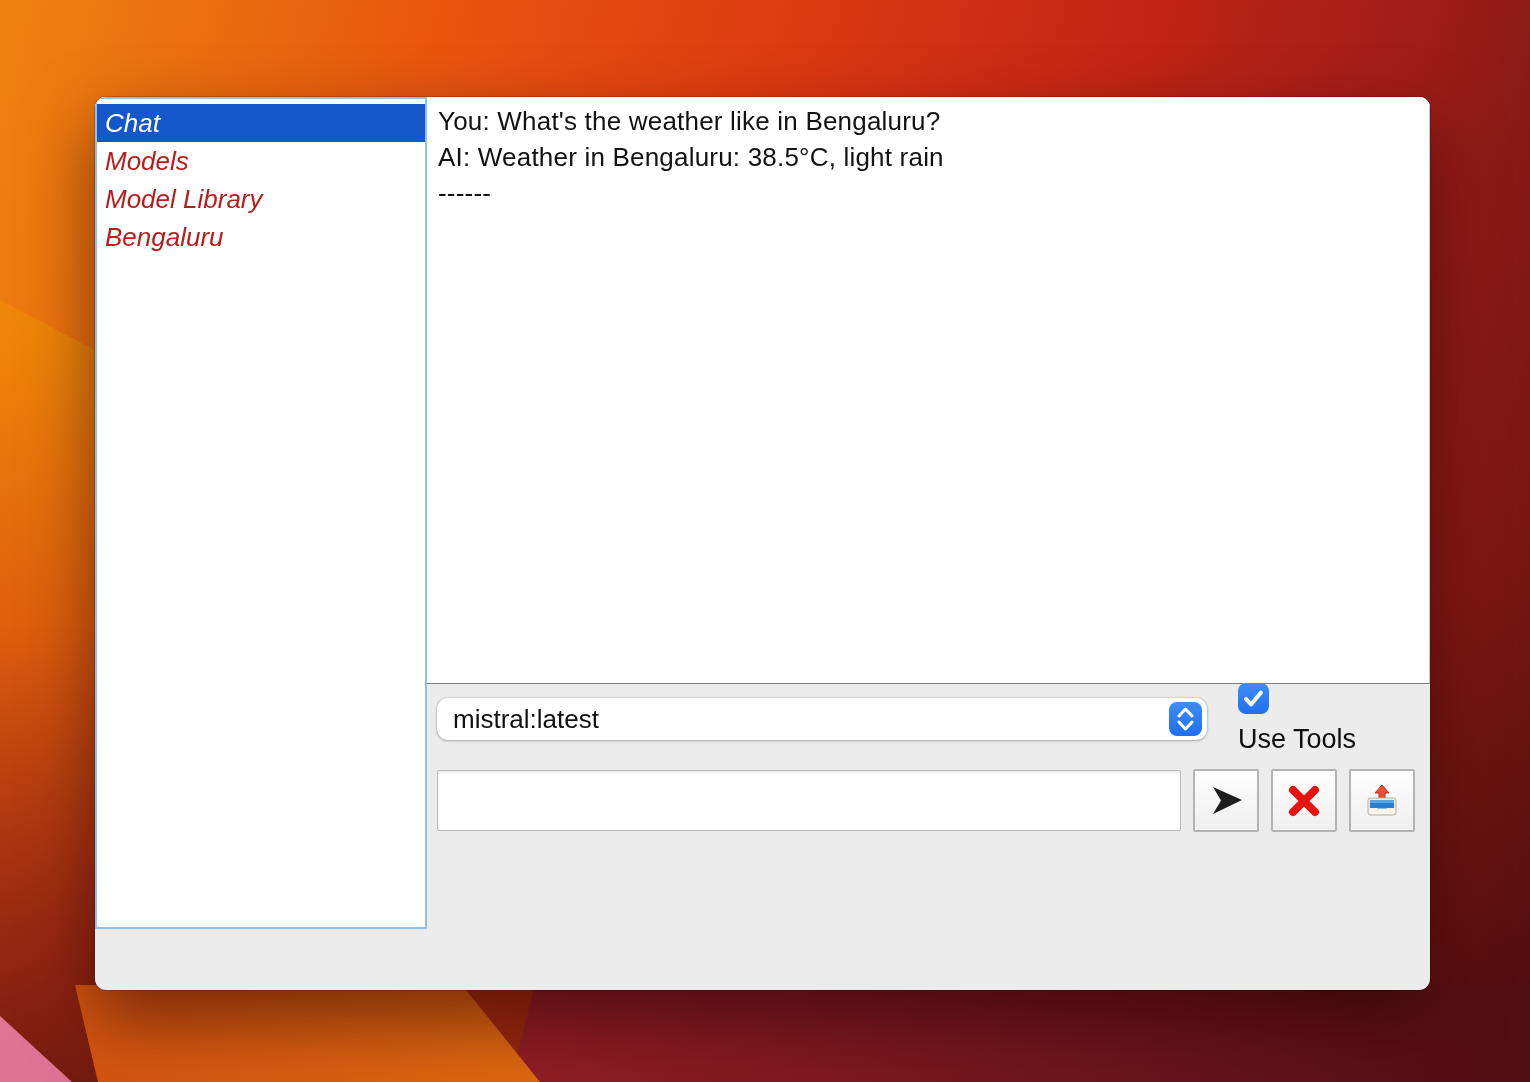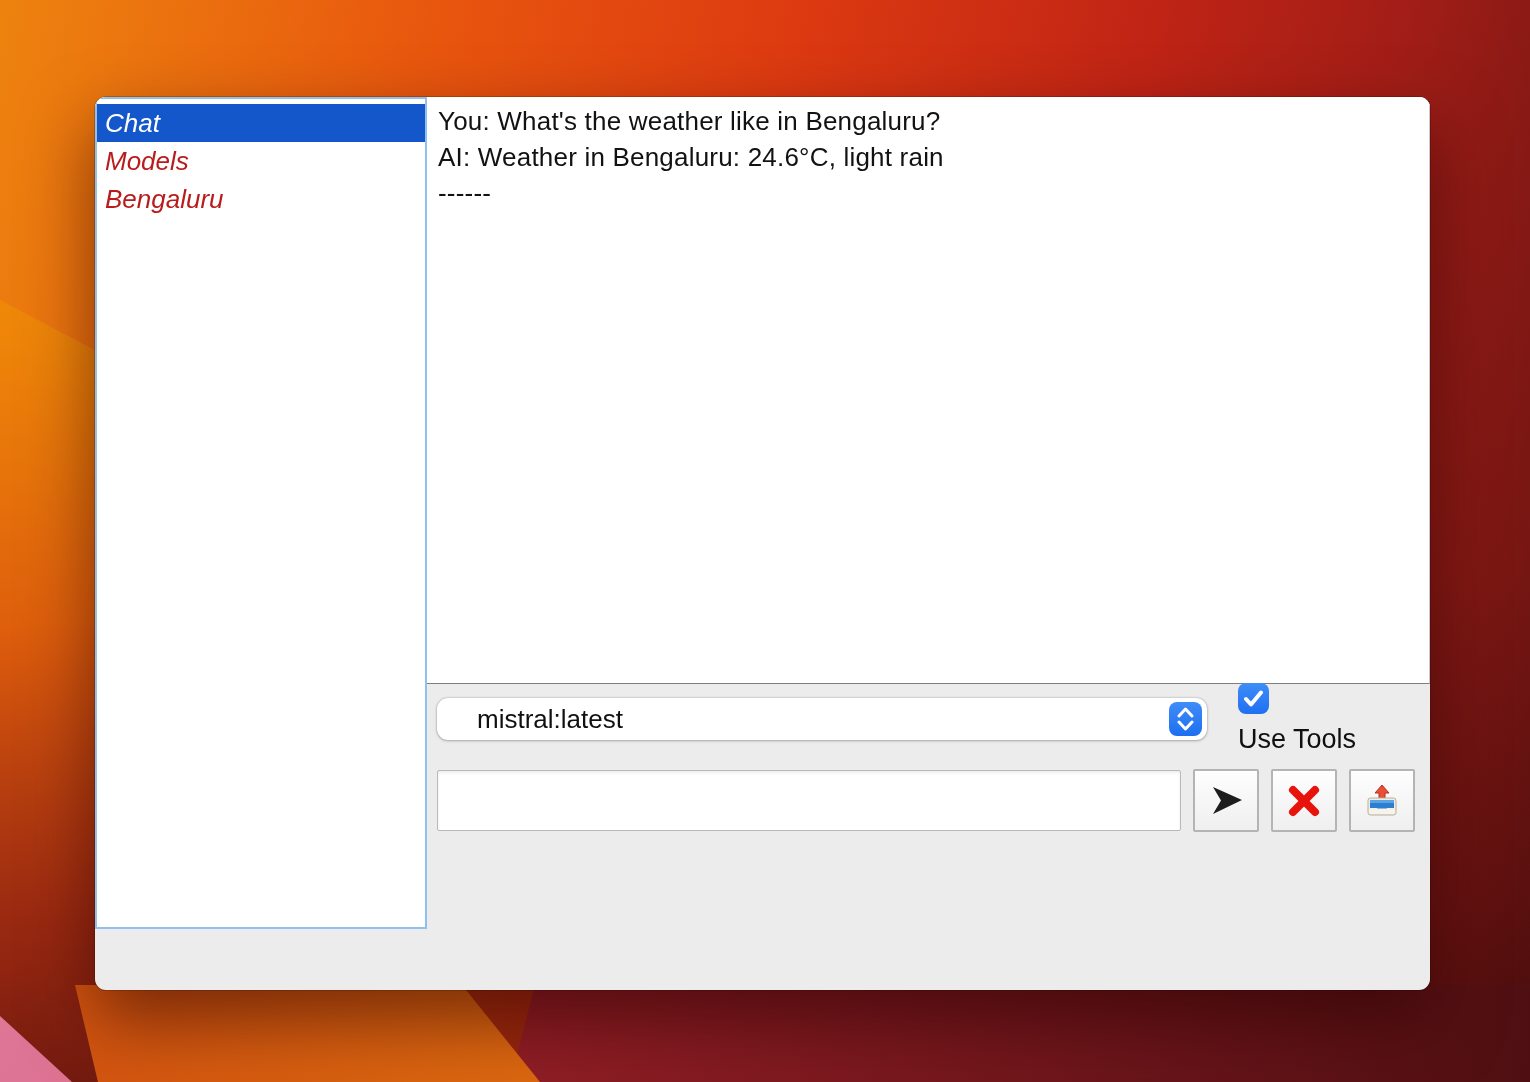--- a/index.html
+++ b/index.html
@@ -57,21 +57,21 @@
   .main-col { flex:1; display:flex; flex-direction:column; background:#ececec; min-width:0; }
   .chat-area { height:587px; background:#ffffff; border-bottom:1px solid #7e7e7e; border-right:1px solid #c9c9c9;
     padding:6px 11px; overflow:hidden; }
   .chat-line { font-size:26px; line-height:36px; color:#121212; white-space:pre-wrap; letter-spacing:0.2px; }
 
   
   .controls { flex:1; padding:14px 12px 0 10px; background:#ececec; }
   .combo-row { display:flex; align-items:center; height:42px; }
   .combo { width:770px; height:42px; background:#ffffff; border-radius:11px; display:flex; align-items:center;
     box-shadow: 0 0 2px rgba(0,0,0,0.30), 0 1px 3px rgba(0,0,0,0.22); cursor:default; }
-  .combo-value { flex:1; font-size:26px; color:#101010; padding-left:40px; white-space:nowrap; overflow:hidden; }
+  .combo-value { flex:1; font-size:26px; color:#101010; padding-left:16px; white-space:nowrap; overflow:hidden; }
   .combo-stepper { width:33px; height:34px; margin-right:5px; border-radius:8px;
     background:linear-gradient(#3f8df8, #1e6ff0); display:flex; flex-direction:column; align-items:center; justify-content:center; gap:2px; }
 
   .use-tools { display:flex; margin-left:31px; gap:10px; cursor:default;flex-direction:column; }
   .checkbox { width:31px; height:31px; border-radius:8px; background:linear-gradient(#3f8df8, #1f70f2);
     display:flex; align-items:center; justify-content:center; }
   .use-tools-label { font-size:27px; color:#101010; white-space:nowrap; }
 
   .input-row { margin-top:29px; display:flex; gap:12px; align-items:center; }
   .message-input { width:744px; height:61px; background:#ffffff; border:1px solid #b9b9b9; border-radius:2px;
@@ -91,28 +91,29 @@
 </div>
 
 <div class="window">
 
 
   <div class="window-body">
 
     <div class="sidebar">
       <div class="sidebar-item selected">Chat</div>
       <div class="sidebar-item">Models</div>
+      <div class="sidebar-item">Model Library</div>
       <div class="sidebar-item">Bengaluru</div>
     </div>
 
     <div class="main-col">
 
       <div class="chat-area">
         <div class="chat-line">You: What's the weather like in Bengaluru?</div>
-        <div class="chat-line">AI: Weather in Bengaluru: 24.6°C, light rain</div>
+        <div class="chat-line">AI: Weather in Bengaluru: 38.5°C, light rain</div>
         <div class="chat-line">------</div>
       </div>
 
       <div class="controls">
 
         <div class="combo-row">
           <div class="combo">
             <div class="combo-value">mistral:latest</div>
             <div class="combo-stepper">
               <svg width="17" height="11" viewBox="0 0 17 11">

